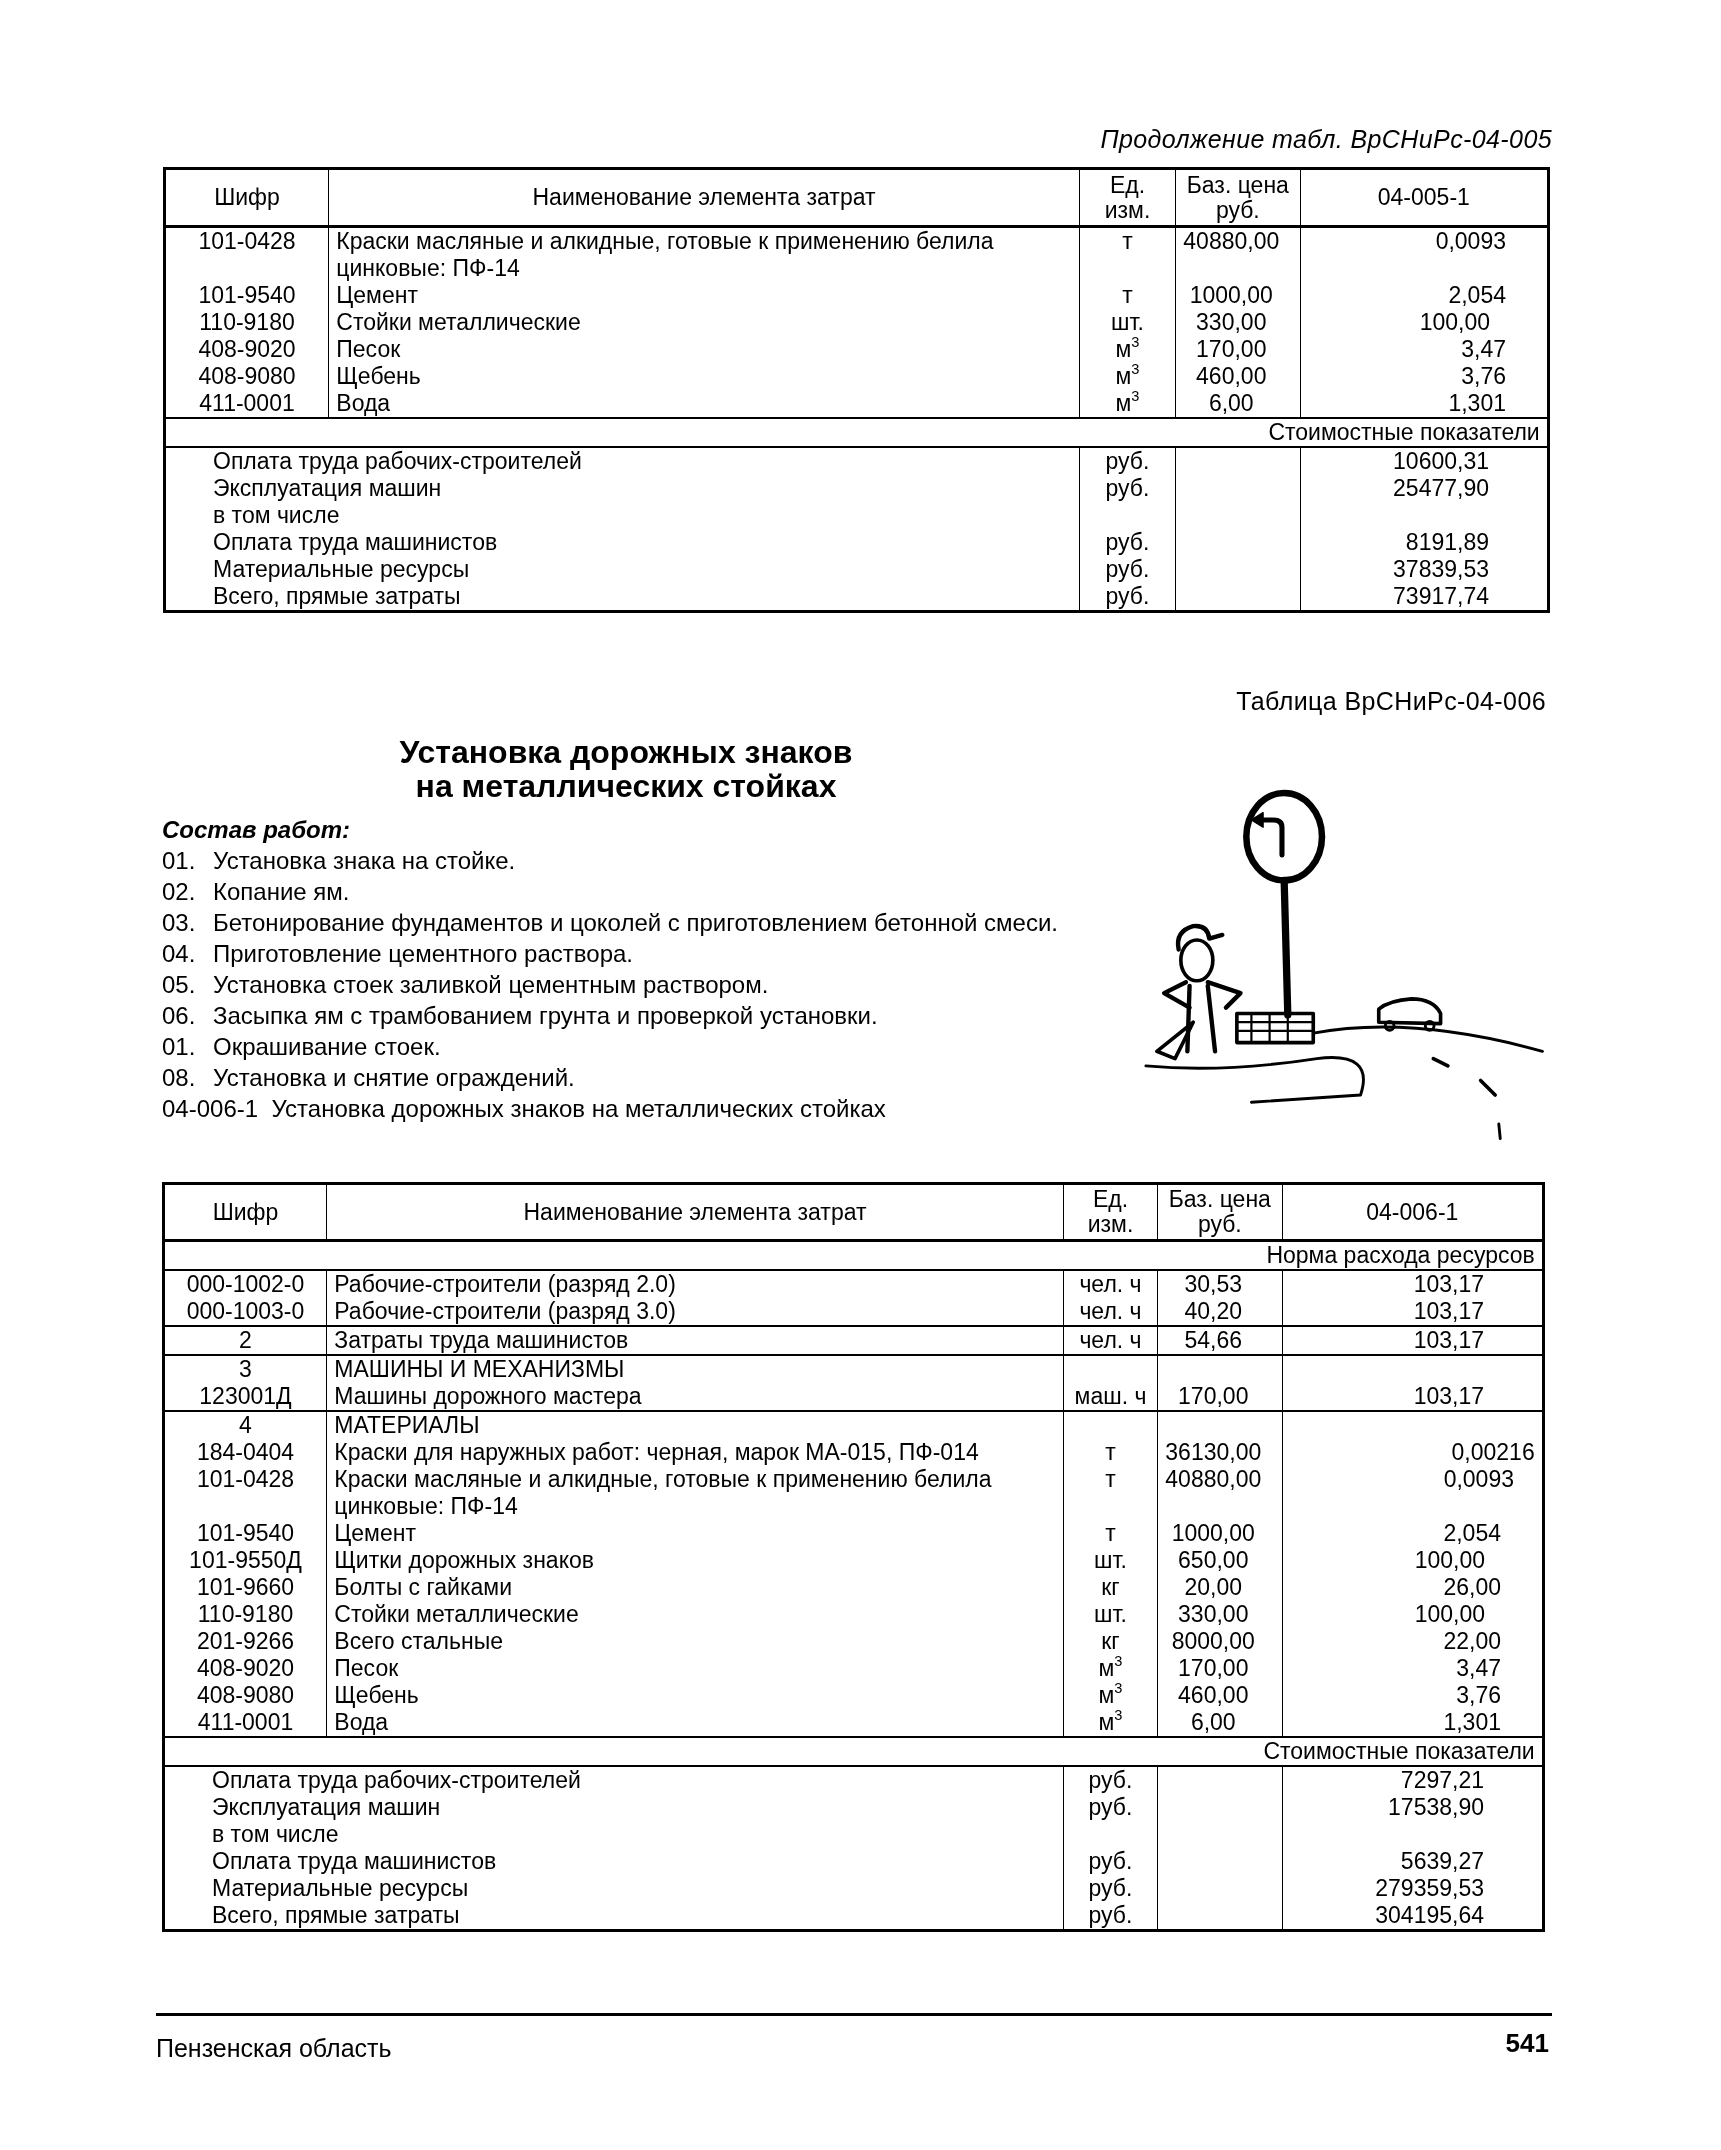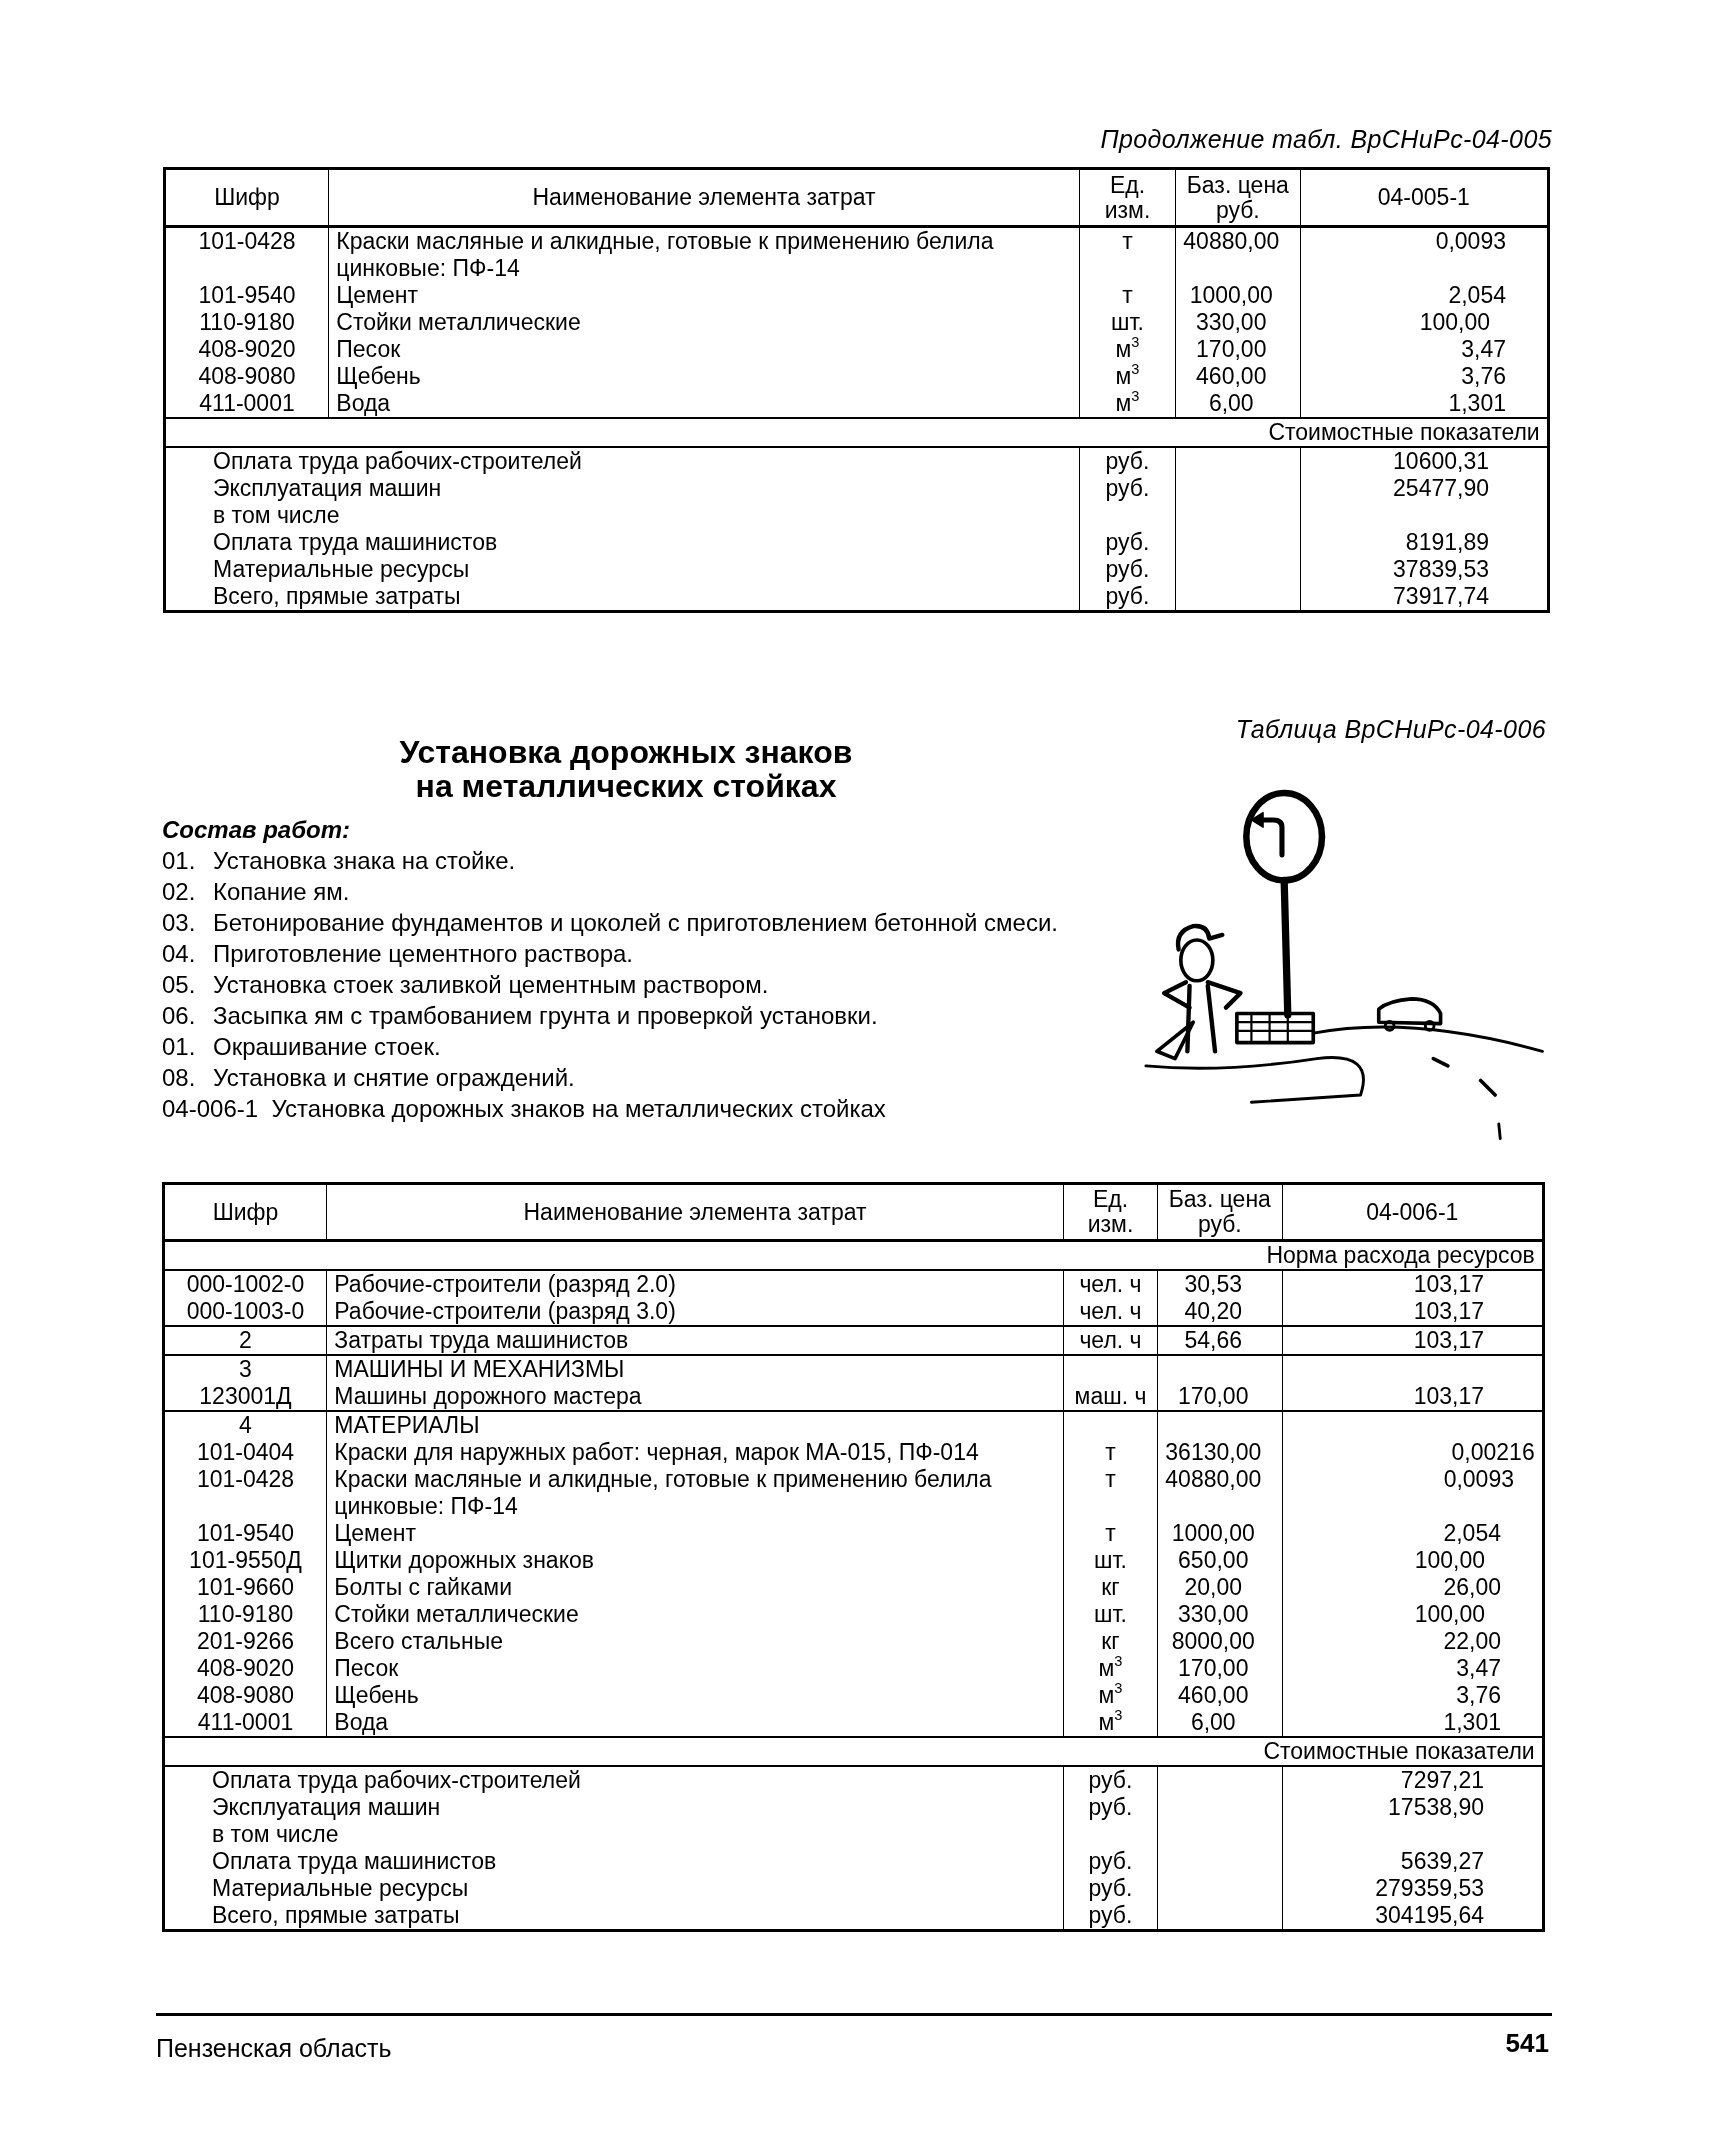--- a/index.html
+++ b/index.html
@@ -1,20 +1,20 @@
 <!DOCTYPE html>
 <html style="font-size:11.6px"><head>
 <meta charset="utf-8">
 <style>
   html,body{margin:0;padding:0;background:#fff;}
   body{width:1721px;height:2151px;position:relative;overflow:hidden;
        font-family:"Liberation Sans", sans-serif;color:#000;}
   .abs{position:absolute;}
   .cont-caption{right:169px;top:125px;font-size:25px;font-style:italic;letter-spacing:0.4px;}
-  .tbl-caption{right:175px;top:687px;font-size:25px;font-style:italic;letter-spacing:0.4px;margin-top:28px;}
+  .tbl-caption{right:175px;top:687px;font-size:25px;letter-spacing:0.4px;}
   table.cost{position:absolute;border-collapse:collapse;font-size:23px;line-height:27px;}
   table.cost td, table.cost th{padding:0 7.3px;vertical-align:top;font-weight:normal;}
   table.cost th{vertical-align:middle;text-align:center;line-height:25px;border-bottom:3.6px solid #000;}
   table.cost .c1{border-right:1.5px solid #000;text-align:center;}
   table.cost .c2{border-right:1.5px solid #000;text-align:left;}
   table.cost .c3{border-right:1.5px solid #000;text-align:center;}
   table.cost .c4{border-right:1.5px solid #000;text-align:center;padding-right:20.4px;}
   table.cost .c5{text-align:right;}
   .frame{border:3.6px solid #000;}
   .sec-row td{border-top:2.9px solid #000;}
@@ -245,21 +245,21 @@
     <td class="c5" style="padding-right:58px">103,17</td>
   </tr>
       <tr class="sec-row">
     <td class="c1 b">4</td>
     <td class="c2 b">МАТЕРИАЛЫ</td>
     <td class="c3"></td>
         <td class="c4"></td>
         <td class="c5"></td>
       </tr>
       <tr>
-    <td class="c1">101-0404</td>
+    <td class="c1">184-0404</td>
     <td class="c2">Краски для наружных работ: черная, марок МА-015, ПФ-014</td>
     <td class="c3">т</td>
     <td class="c4">36130,00</td>
     <td class="c5" style="">0,00216</td>
   </tr>
       <tr>
     <td class="c1">101-0428</td>
     <td class="c2">Краски масляные и алкидные, готовые к применению белила цинковые: ПФ-14</td>
     <td class="c3">т</td>
     <td class="c4">40880,00</td>

